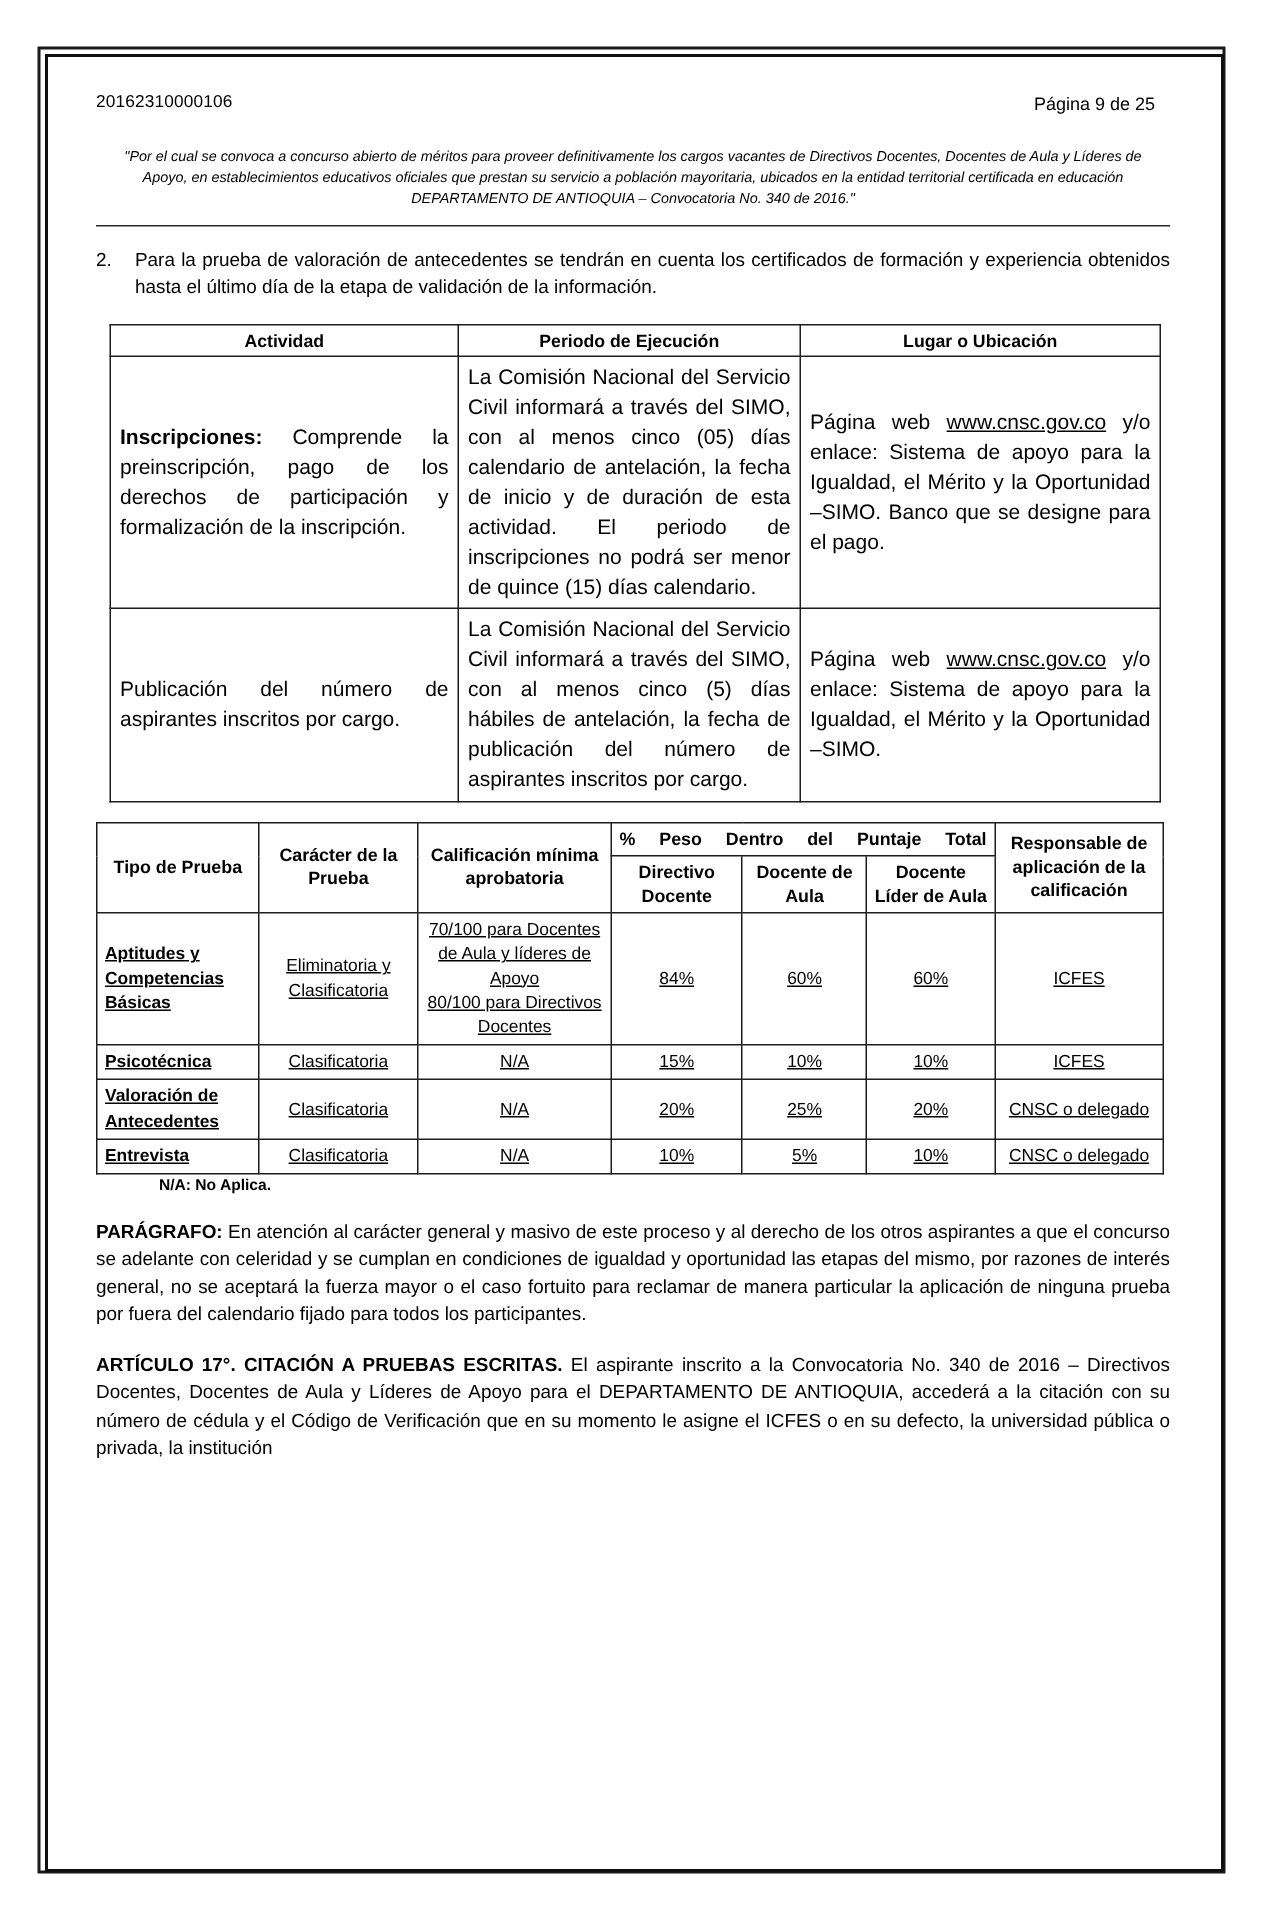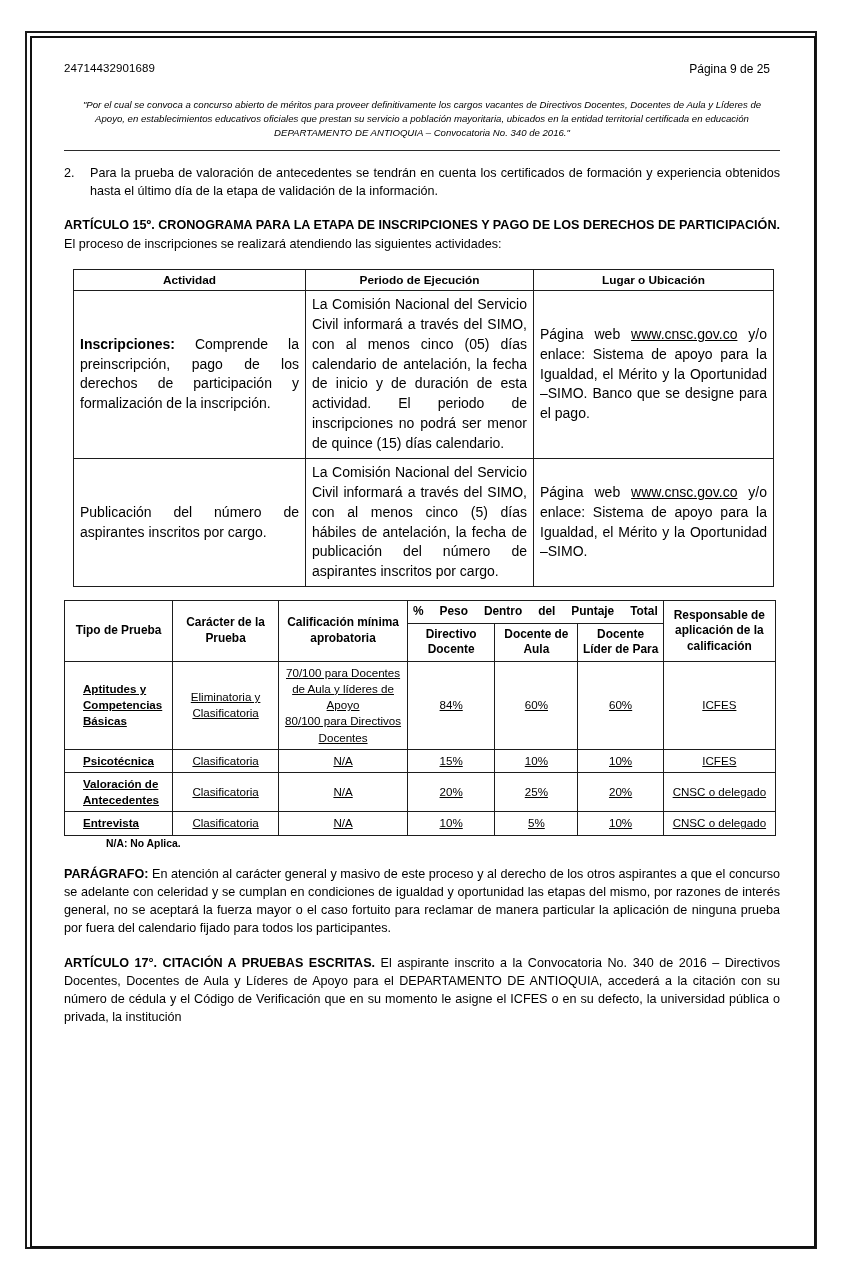--- a/index.html
+++ b/index.html
@@ -156,21 +156,21 @@
   .t2 td {
     text-align: center;
     font-size: 11.6px;
     line-height: 1.4;
     padding: 3px 3px;
     text-decoration: underline;
   }
   .t2 td.name {
     text-align: left;
     font-weight: bold;
-    padding-left: 18px;
+    padding-left: 5px;
   }
   .t2 .w1 { width: 104px; }
   .t2 .w2 { width: 102px; }
   .t2 .w3 { width: 124px; }
   .t2 .w4 { width: 84px; }
   .t2 .w5 { width: 80px; }
   .t2 .w6 { width: 82px; }
   .t2 .w7 { width: 108px; }
 
   .note {
@@ -183,33 +183,32 @@
 </head>
 <body>
 
 <div class="page">
   <div class="frame-outer"></div>
   <div class="frame-inner"></div>
 
   <div class="content">
 
     <div class="doc-head">
-      <div class="doc-id">24714432901689</div>
+      <div class="doc-id">20162310000106</div>
       <div class="page-num">Página 9 de 25</div>
     </div>
 
     <div class="subtitle">"Por el cual se convoca a concurso abierto de méritos para proveer definitivamente los cargos vacantes de Directivos Docentes, Docentes de Aula y Líderes de Apoyo, en establecimientos educativos oficiales que prestan su servicio a población mayoritaria, ubicados en la entidad territorial certificada en educación DEPARTAMENTO DE ANTIOQUIA – Convocatoria No. 340 de 2016."</div>
     <div class="rule"></div>
 
     <div class="num-item">
       <div class="num">2.</div>
       <div class="body">Para la prueba de valoración de antecedentes se tendrán en cuenta los certificados de formación y experiencia obtenidos hasta el último día de la etapa de validación de la información.</div>
     </div>
 
-    <p class="para just-spread"><span class="b">ARTÍCULO 15º. CRONOGRAMA PARA LA ETAPA DE INSCRIPCIONES Y PAGO DE LOS DERECHOS DE PARTICIPACIÓN.</span><span> El proceso de inscripciones se realizará atendiendo las siguientes actividades:</span></p>
 
     <table class="t1">
       <colgroup>
         <col class="c1">
           <col class="c2">
           <col class="c3">
       </colgroup>
       <thead>
         <tr>
           <th>Actividad</th>
@@ -252,21 +251,21 @@
         <tr>
           <th rowspan="2">Tipo de Prueba</th>
           <th rowspan="2">Carácter de la Prueba</th>
           <th rowspan="2">Calificación mínima aprobatoria</th>
           <th class="grp" colspan="3">% Peso Dentro del Puntaje Total</th>
           <th rowspan="2">Responsable de aplicación de la calificación</th>
         </tr>
         <tr>
           <th>Directivo Docente</th>
           <th>Docente de Aula</th>
-          <th>Docente Líder de Para</th>
+          <th>Docente Líder de Aula</th>
         </tr>
       </thead>
       <tbody>
         <tr>
           <td class="name">Aptitudes y Competencias Básicas</td>
           <td>Eliminatoria y Clasificatoria</td>
           <td>70/100 para Docentes de Aula y líderes de Apoyo<br>80/100 para Directivos Docentes</td>
           <td>84%</td>
           <td>60%</td>
           <td>60%</td>

